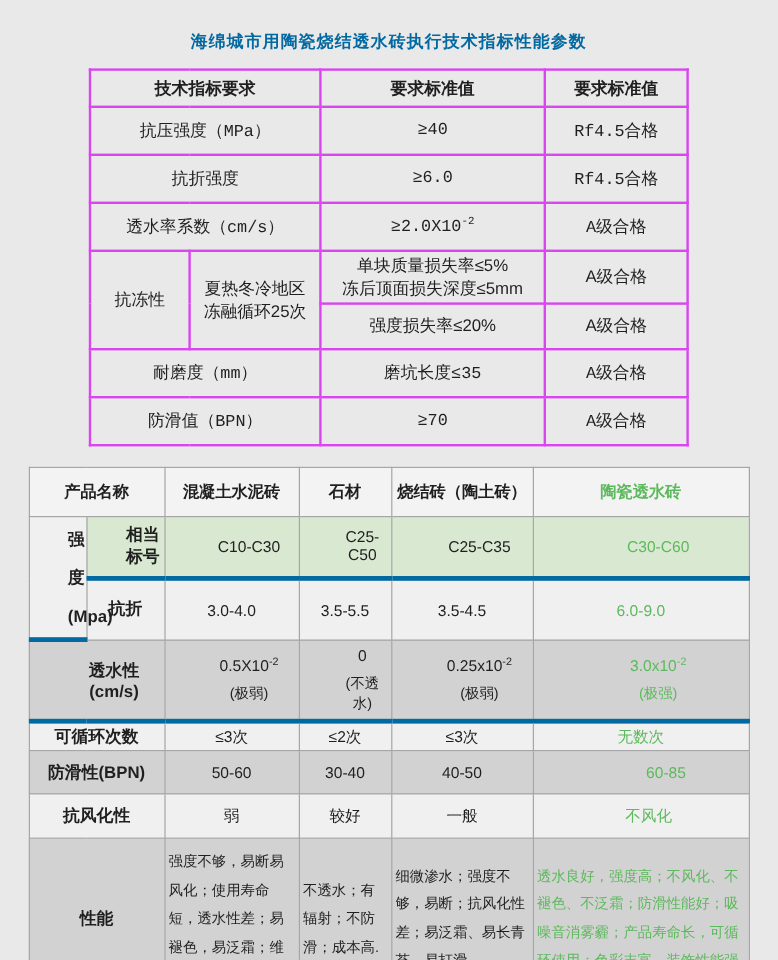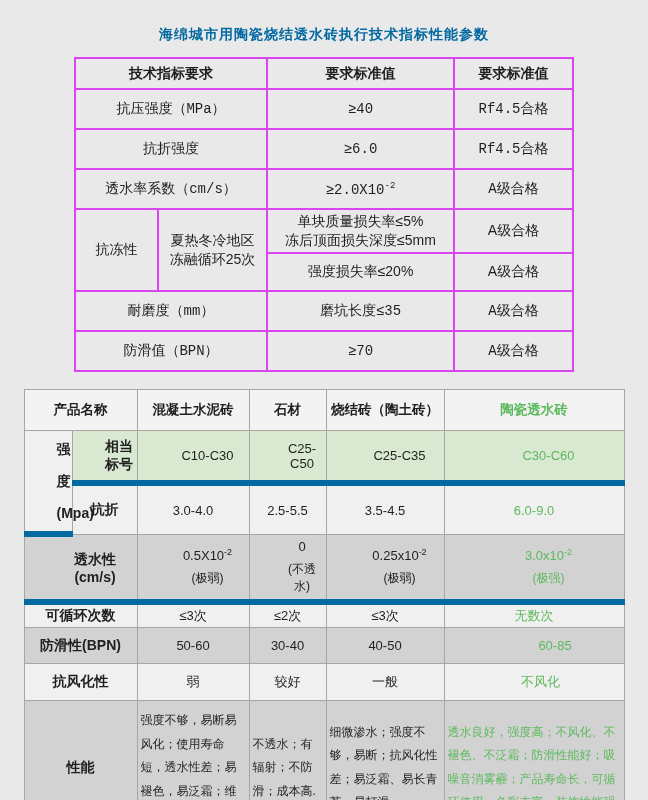--- a/index.html
+++ b/index.html
@@ -58,21 +58,21 @@
     padding:2px 3px;
     vertical-align:middle;
     margin-left:36px;
   }
   .t2 th { font-weight:bold; font-size:13.5px; }
   .t2 .lbl { font-weight:bold; font-size:14px; }
   .bg-head  { background:#f3f3f3; }
   .bg-green { background:#d9e8d1; }
   .bg-light { background:#f0f0f0; }
   .bg-gray  { background:#d2d2d2; }
-  .hr-dark th, .hr-dark td { border-bottom:6px solid #0369a1;padding-left:32px; }
+  .hr-dark th, .hr-dark td { border-bottom:4px solid #0369a1;padding-left:32px; }
   .t2 .r2-head   { height:41px; }
   .t2 .r2-grade  { height:37px; }
   .t2 .r2-flex   { height:42px; }
   .t2 .r2-perm   { height:68px; }
   .t2 .r2-cycle  { height:19px; }
   .t2 .r2-slip   { height:36px; }
   .t2 .r2-weather{ height:37px; }
   .t2 .r2-perf   { height:134px; }
   .strength-label div { line-height:2.3; font-weight:bold; font-size:14px; }
   .perm-note { margin-top:7px; font-size:12px; }
@@ -173,21 +173,21 @@
       </td>
       <td class="lbl">相当标号</td>
       <td>C10-C30</td>
       <td>C25-C50</td>
       <td>C25-C35</td>
       <td class="green" style="color: rgb(93, 185, 93);">C30-C60</td>
     </tr>
     <tr class="r2-flex bg-light">
       <td class="lbl">抗折</td>
       <td>3.0-4.0</td>
-      <td>2.5-5.5</td>
+      <td>3.5-5.5</td>
       <td>3.5-4.5</td>
       <td class="green" style="color: rgb(93, 185, 93);">6.0-9.0</td>
     </tr>
     <tr class="r2-perm bg-gray hr-dark">
       <td colspan="2" class="lbl">透水性(cm/s)</td>
       <td>
         <div><span>0.5X10</span><sup class="exp">-2</sup></div>
         <div class="perm-note">(极弱)</div>
       </td>
       <td>

